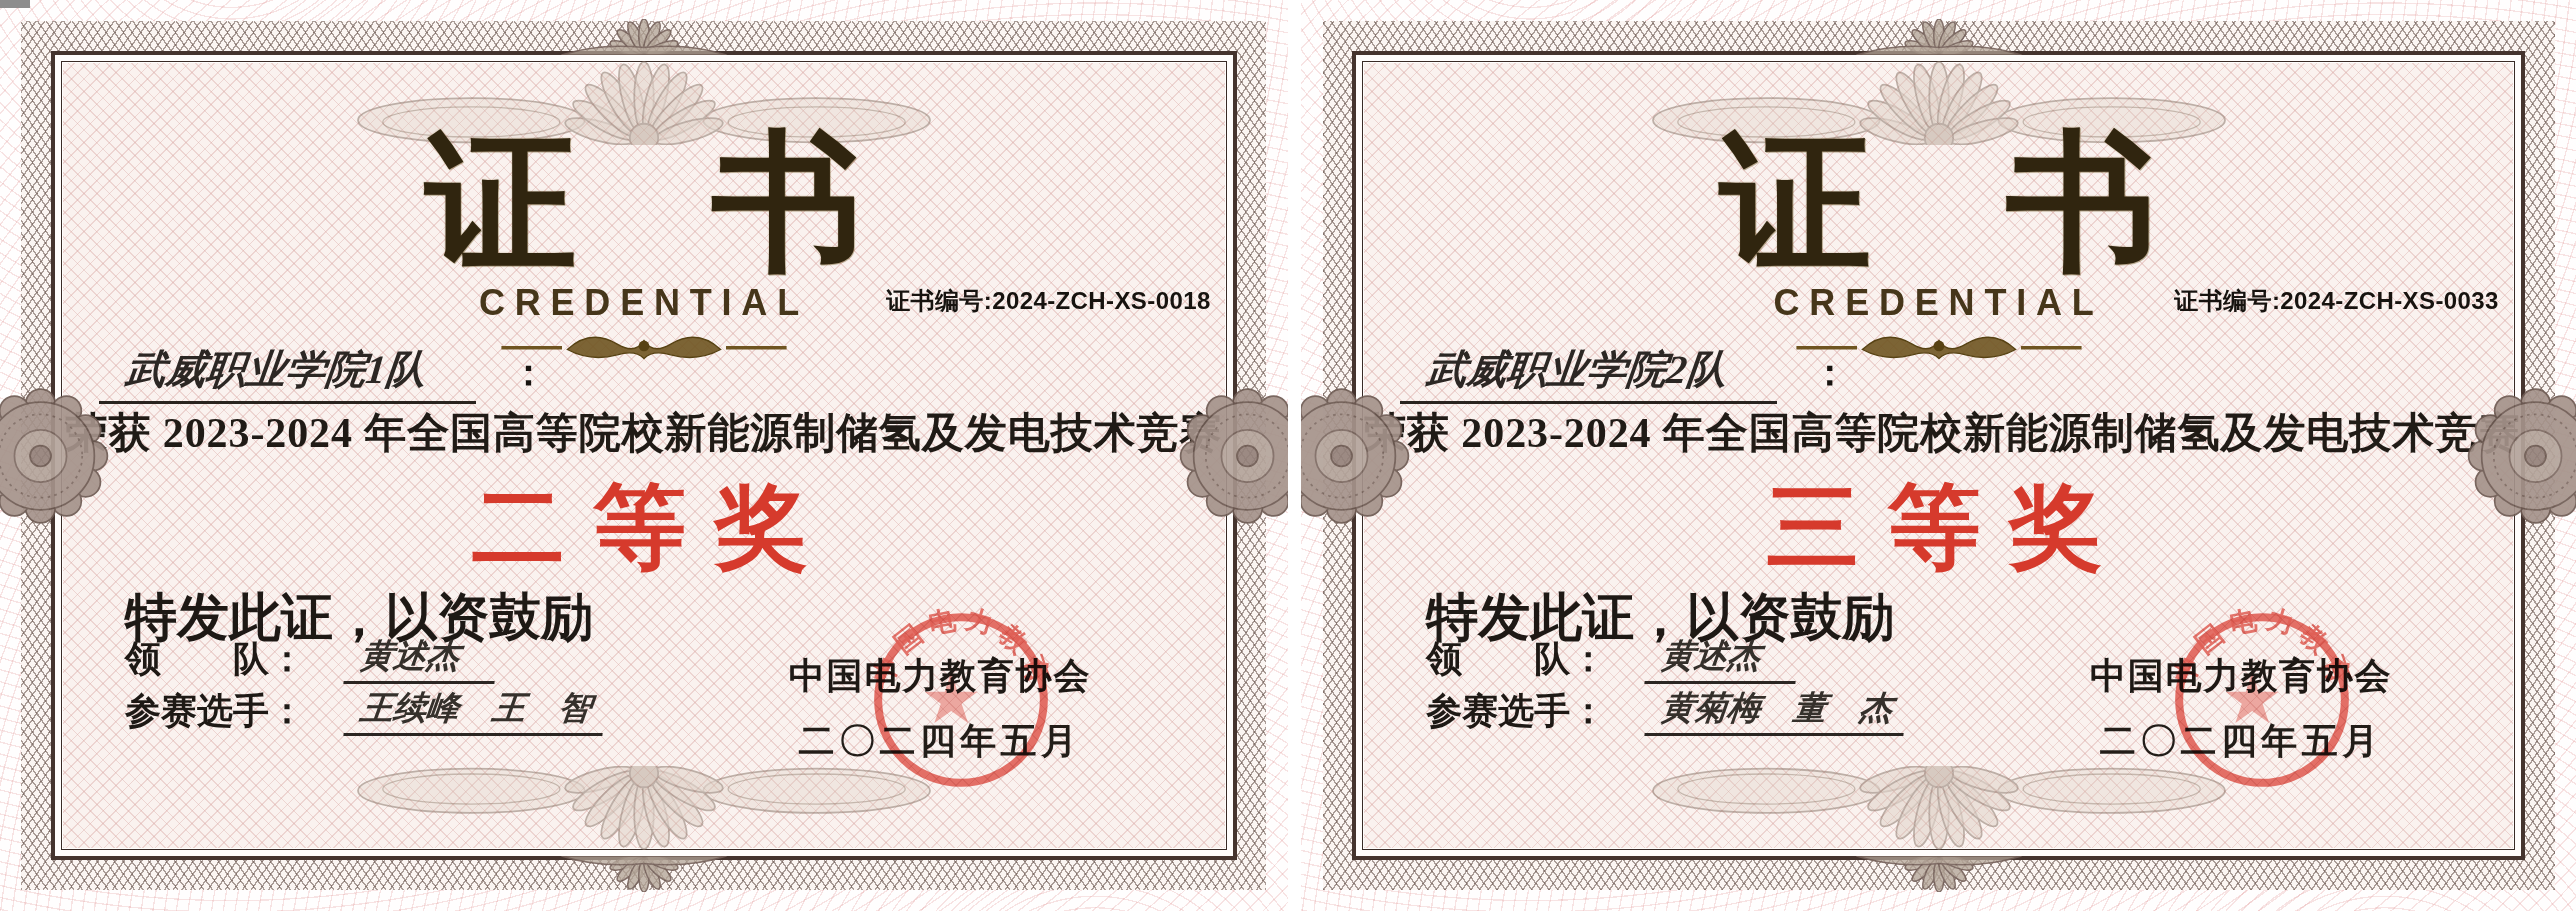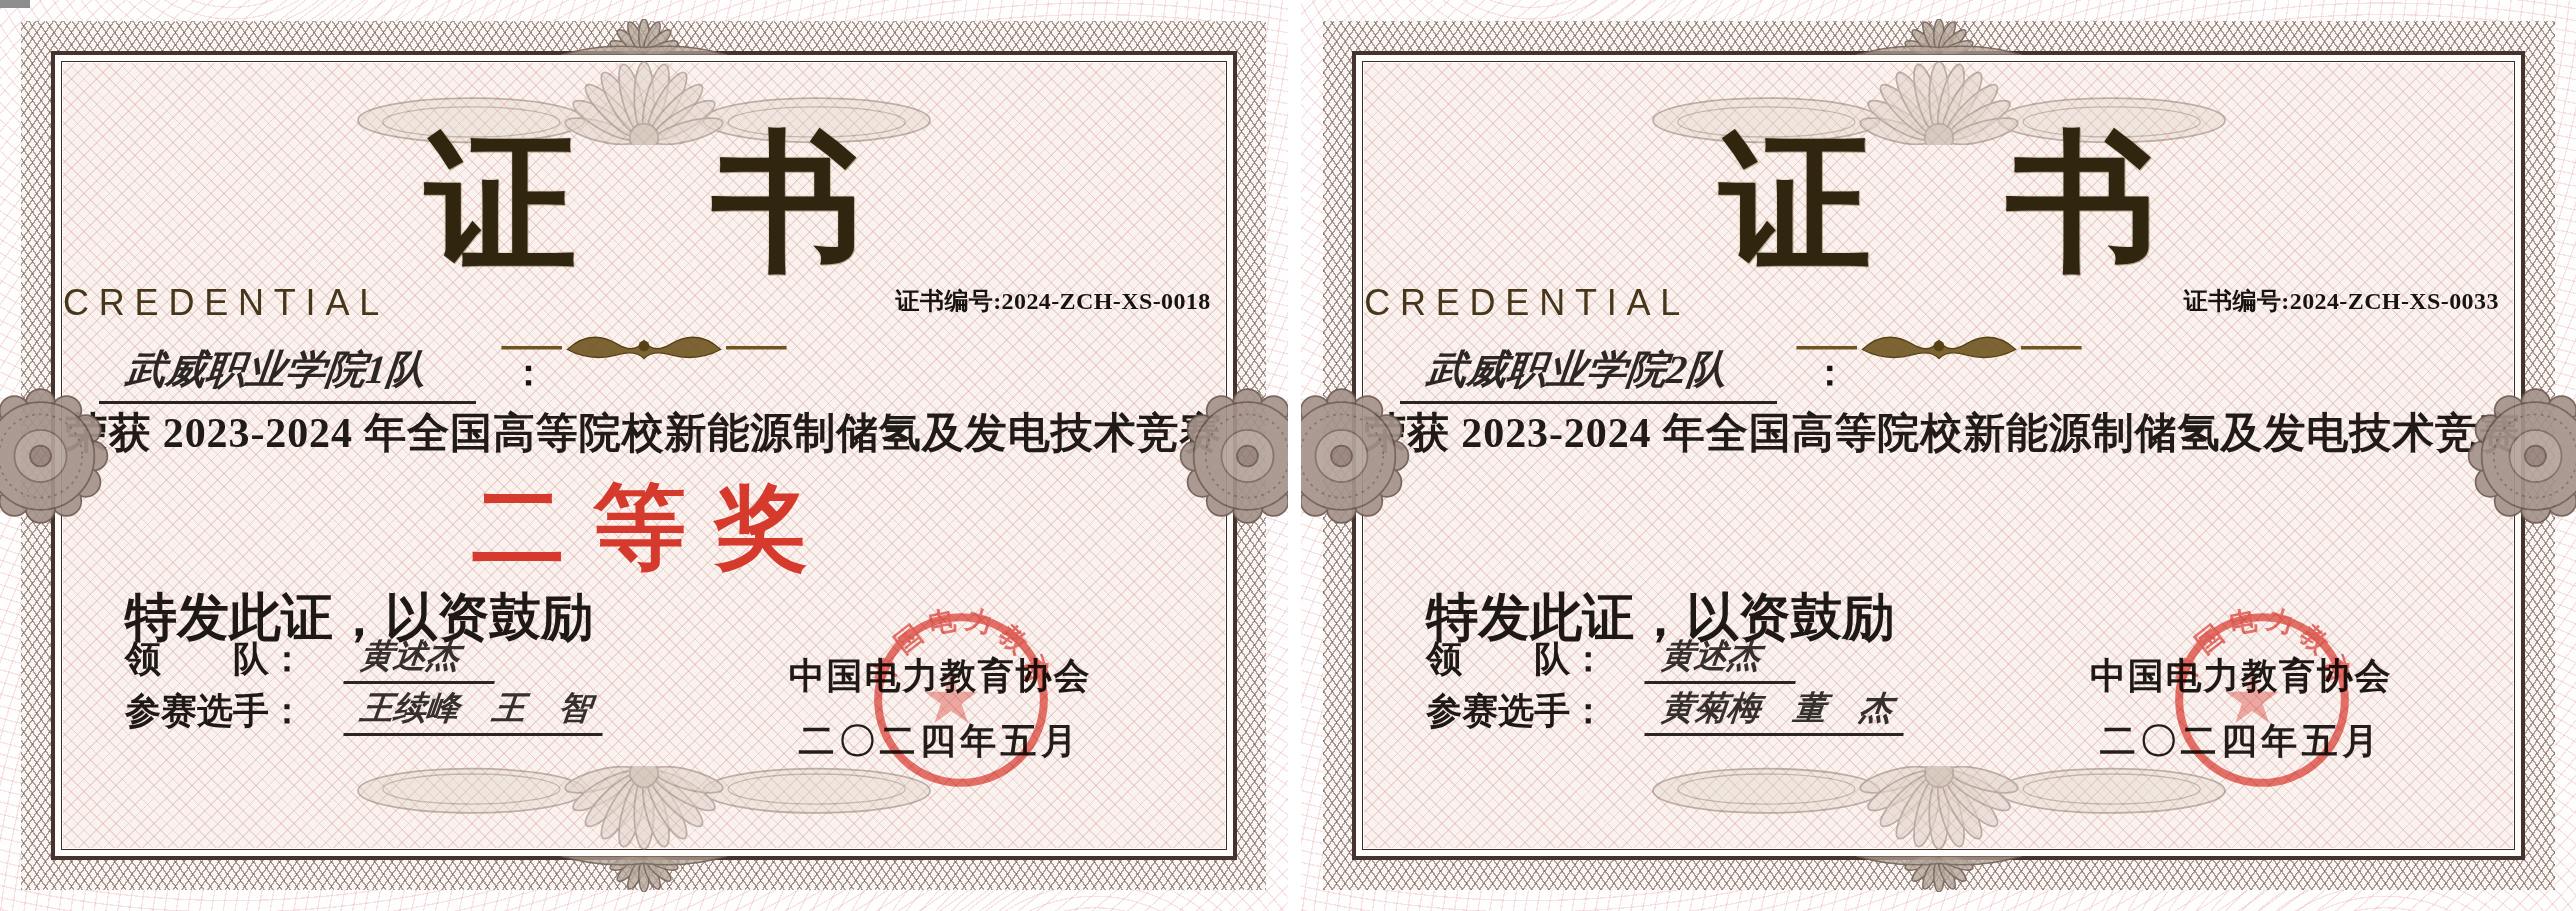--- a/index.html
+++ b/index.html
@@ -42,26 +42,26 @@
   .crest-bottom { bottom:18.7px; left:50%; transform:translateX(-50%) scaleY(-1); z-index:2; opacity:.9; }
   .rosette { top:50%; transform:translateY(-50%); z-index:6; opacity:.92; }
   .rosette.left  { left:-29px; }
   .rosette.right { right:-29px; }
 
   .title-row { position:absolute; top:59px; left:0; width:100%; display:flex;
     justify-content:center; gap:135px; z-index:7; }
   .title-char { font-size:151px; line-height:1.08; font-weight:700; color:#30250f;
     text-shadow:0 0 1.8px rgba(126,96,36,.55), 0.9px 0.9px 0 rgba(90,70,20,.35); }
 
-  .credential { position:absolute; top:219px; left:0; width:100%; 
-    font-family:"Liberation Sans","DejaVu Sans",sans-serif; font-size:36px; font-weight:400;
+  .credential { position:absolute; top:219px; left:0; width:100%; text-align:center;
+    font-family:"Liberation Sans","DejaVu Sans",sans-serif; font-size:36px; font-weight:700;
     letter-spacing:9.8px; color:#46361a; z-index:7; }
 
   .cert-no { position:absolute; top:222px; right:14.2px; z-index:7;
-    font-family:Liberation Serif, serif; font-weight:700;
+    font-family:Liberation Sans, sans-serif; font-weight:700;
     font-size:24px; color:#17130f; letter-spacing:0.4px; }
 
   .flourish { position:absolute; top:258px; left:50%; transform:translateX(-50%); z-index:7; }
 
   .recipient-row { position:absolute; top:279px; left:36px; z-index:7; display:flex; align-items:flex-end; }
   .recipient-box { width:377px; border-bottom:3.6px solid #29241f; padding:0 5.3px 3.6px 27px; }
   .recipient-name { display:inline-block; font-size:40px; font-weight:700; font-style:italic;
     transform:skewX(-6deg); color:#2c2724; white-space:nowrap; }
   .recipient-colon { font-size:37px; font-weight:700; color:#17130f; margin-left:34px; padding-bottom:5.3px; }
 
@@ -264,20 +264,21 @@
       <svg class="flourish" width="303" height="41" viewBox="-170 -24 340 46">
           <use href="#flourish-orn" transform="translate(0,6)"></use>
         </svg>
 
       <div class="recipient-row">
         <span class="recipient-box"><span class="recipient-name">武威职业学院2队</span></span>
         <span class="recipient-colon">：</span>
       </div>
 
       <div class="body-line">荣获 2023-2024 年全国高等院校新能源制储氢及发电技术竞赛</div>
+      <div class="award">三等奖</div>
       <div class="issue-note">特发此证，以资鼓励</div>
 
       <div class="sign-row row-leader">
         <span class="sign-label">领　　队：</span>
         <span class="sign-name name-leader">黄述杰</span>
       </div>
       <div class="sign-row row-players">
         <span class="sign-label">参赛选手：</span>
         <span class="sign-name name-players">黄菊梅　董　杰</span>
       </div>

